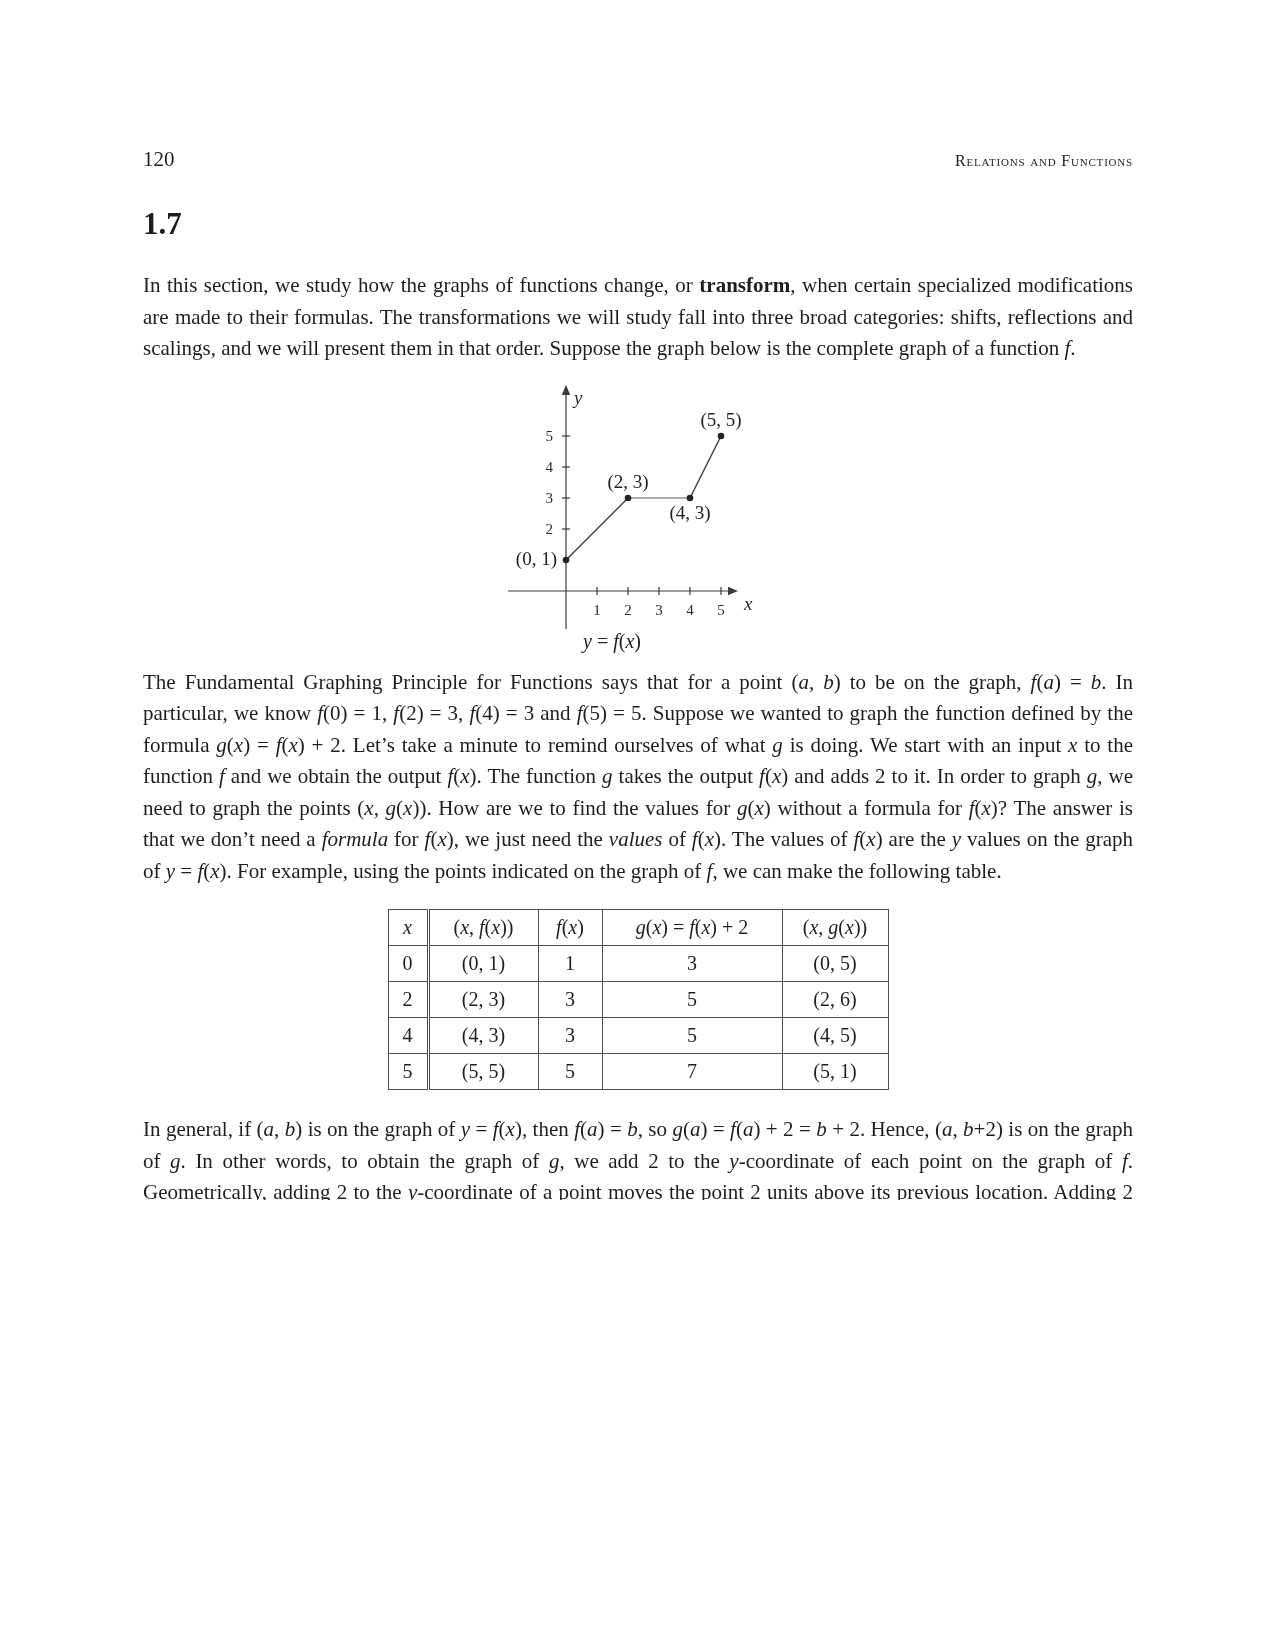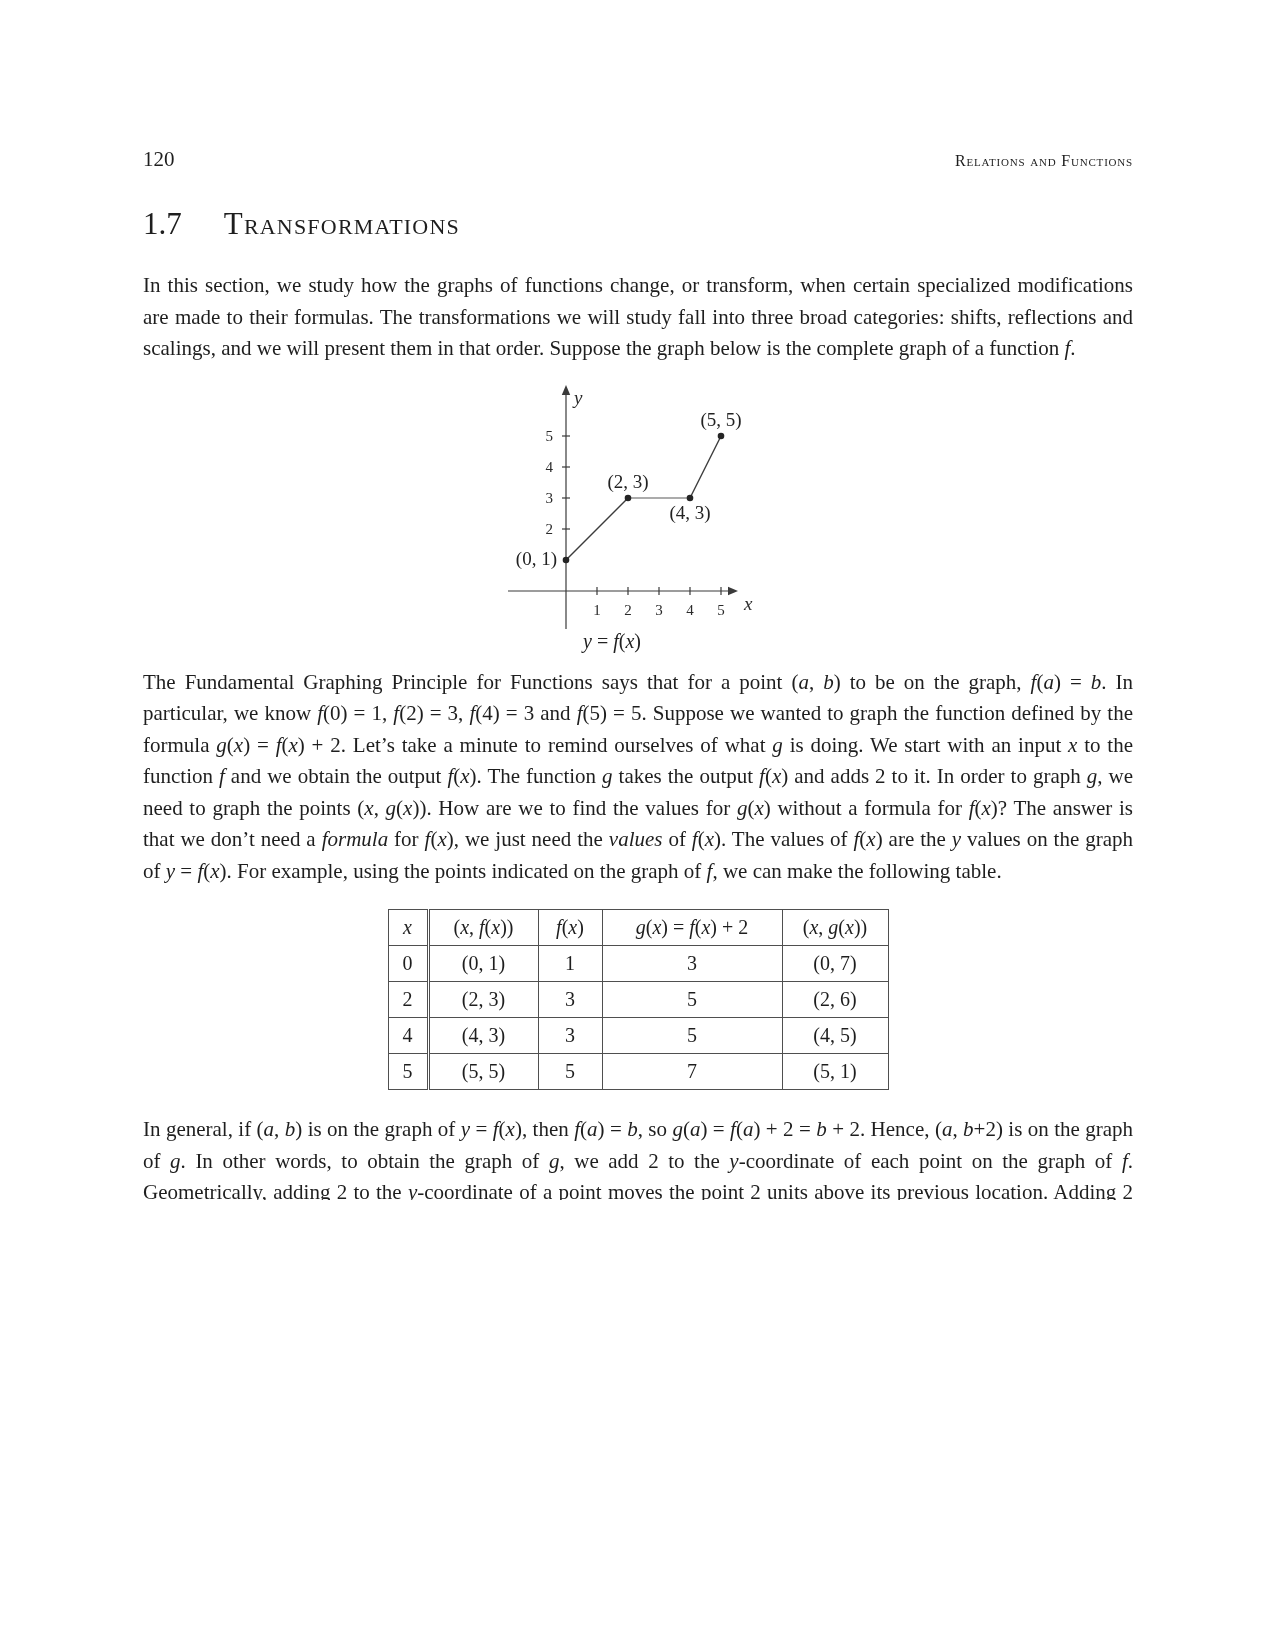--- a/index.html
+++ b/index.html
@@ -7,25 +7,25 @@
     position:relative; width:1275px; height:1200px; overflow:hidden;
     background:#ffffff; color:#1e1e1e;
     font-family:"Liberation Serif","DejaVu Serif",serif;
   }
   .content{position:absolute; left:143px; top:0; width:990px;}
 
   .pagehead{display:flex; justify-content:space-between; align-items:baseline;
     margin-top:147px; font-size:21px;}
   .running{font-variant:small-caps; letter-spacing:0.8px; font-size:16px;}
 
-  .sec{margin-top:34px; font-size:31px; font-weight:400; display:flex; align-items:flex-end;}
+  .sec{margin-top:34px; font-size:31px; font-weight:700; display:flex; align-items:flex-end;}
   .sec .sec-title{margin-left:42px; font-variant:small-caps; letter-spacing:1.2px;}
 
   p.body{font-size:21px; line-height:31.5px; text-align:justify; margin:28px 0 0 0; hyphens:none;}
-  p.body b{font-weight:normal;}
+  p.body b{font-weight:bold;}
   p.body i{font-style:italic;}
   .m{white-space:nowrap;}
   .m i{font-style:italic;}
 
   figure.graph-fig{margin:12px auto 10px; width:332px; position:relative; left:-12px;}
   figure.graph-fig svg{display:block;}
 
   table.vtable{border-collapse:collapse; margin:22px auto 0; font-size:20px;}
   table.vtable th, table.vtable td{
     border:1px solid #4f4f4f; text-align:center; font-weight:normal;
@@ -41,21 +41,20 @@
 <div class="sheet">
   <div class="content">
 
     <div class="pagehead">
       <span>120</span>
       <span class="running">Relations and Functions</span>
     </div>
 
     <div class="sec">
       <span class="sec-num">1.7</span>
-      <span class="sec-title">Transformations</span>
     </div>
 
     <p class="body">In this section, we study how the graphs of functions change, or <b>transform</b>, when certain specialized modifications are made to their formulas.  The transformations we will study fall into three broad categories:  shifts, reflections and scalings, and we will present them in that order.  Suppose the graph below is the complete graph of a function <span class="m"><i>f</i></span>.</p>
 
     <figure class="graph-fig">
       <svg width="332" height="280" viewBox="0 0 332 280" font-family="Liberation Serif, DejaVu Serif, serif">
           <line x1="48" y1="214" x2="269" y2="214" stroke="#3a3a3a" stroke-width="1.2"></line>
           <path d="M278 214 L268 209.8 L268 218.2 Z" fill="#3a3a3a"></path>
           <line x1="106" y1="252" x2="106" y2="18" stroke="#3a3a3a" stroke-width="1.2"></line>
           <path d="M106 8 L101.8 18 L110.2 18 Z" fill="#3a3a3a"></path>
@@ -112,21 +111,21 @@
             <th><span class="m"><i>g</i>(<i>x</i>) = <i>f</i>(<i>x</i>) + 2</span></th>
             <th><span class="m">(<i>x</i>, <i>g</i>(<i>x</i>))</span></th>
           </tr>
         </thead>
       <tbody>
           <tr>
             <td><span class="m">0</span></td>
             <td><span class="m">(0, 1)</span></td>
             <td><span class="m">1</span></td>
             <td><span class="m">3</span></td>
-            <td><span class="m">(0, 7)</span></td>
+            <td><span class="m">(0, 5)</span></td>
           </tr>
           <tr>
             <td><span class="m">2</span></td>
             <td><span class="m">(2, 3)</span></td>
             <td><span class="m">3</span></td>
             <td><span class="m">5</span></td>
             <td><span class="m">(2, 6)</span></td>
           </tr>
           <tr>
             <td><span class="m">4</span></td>

